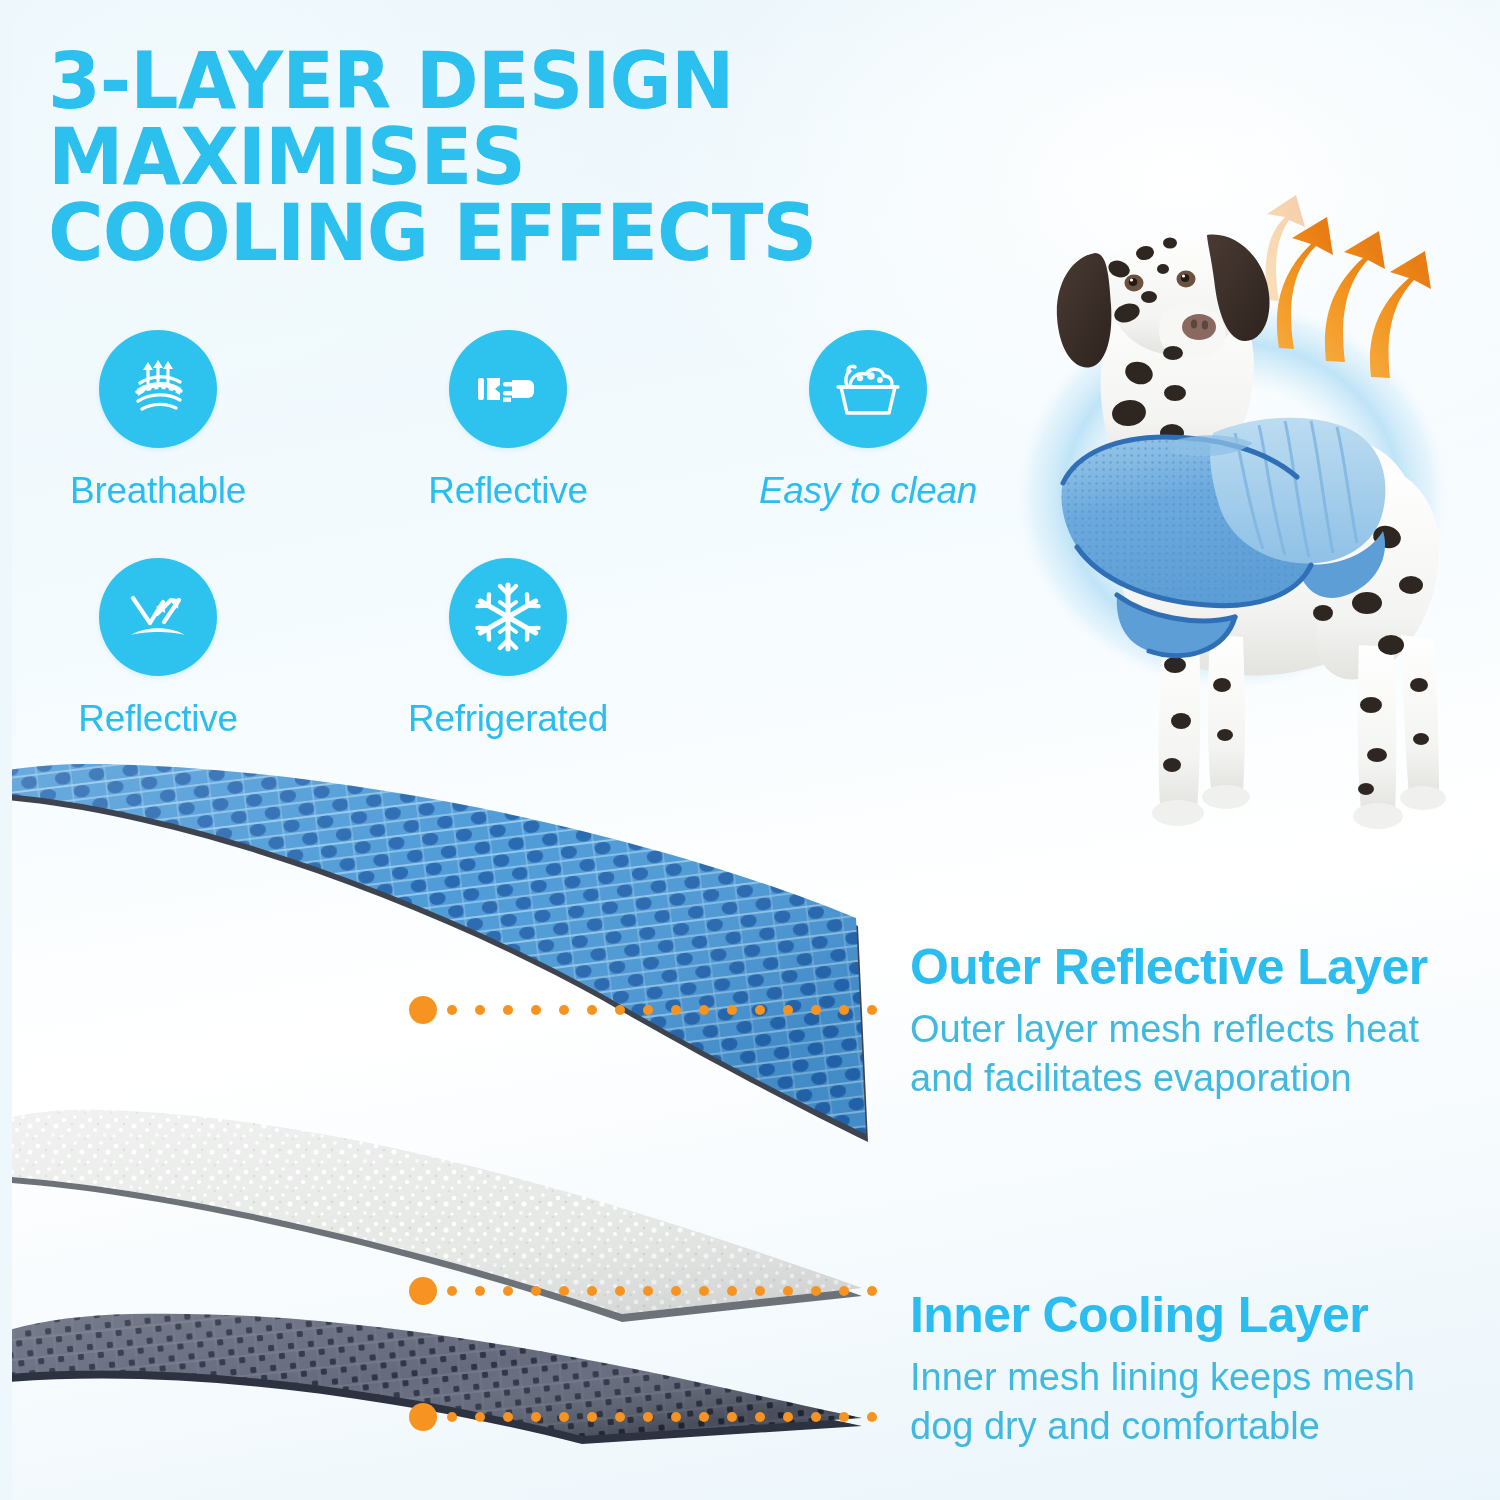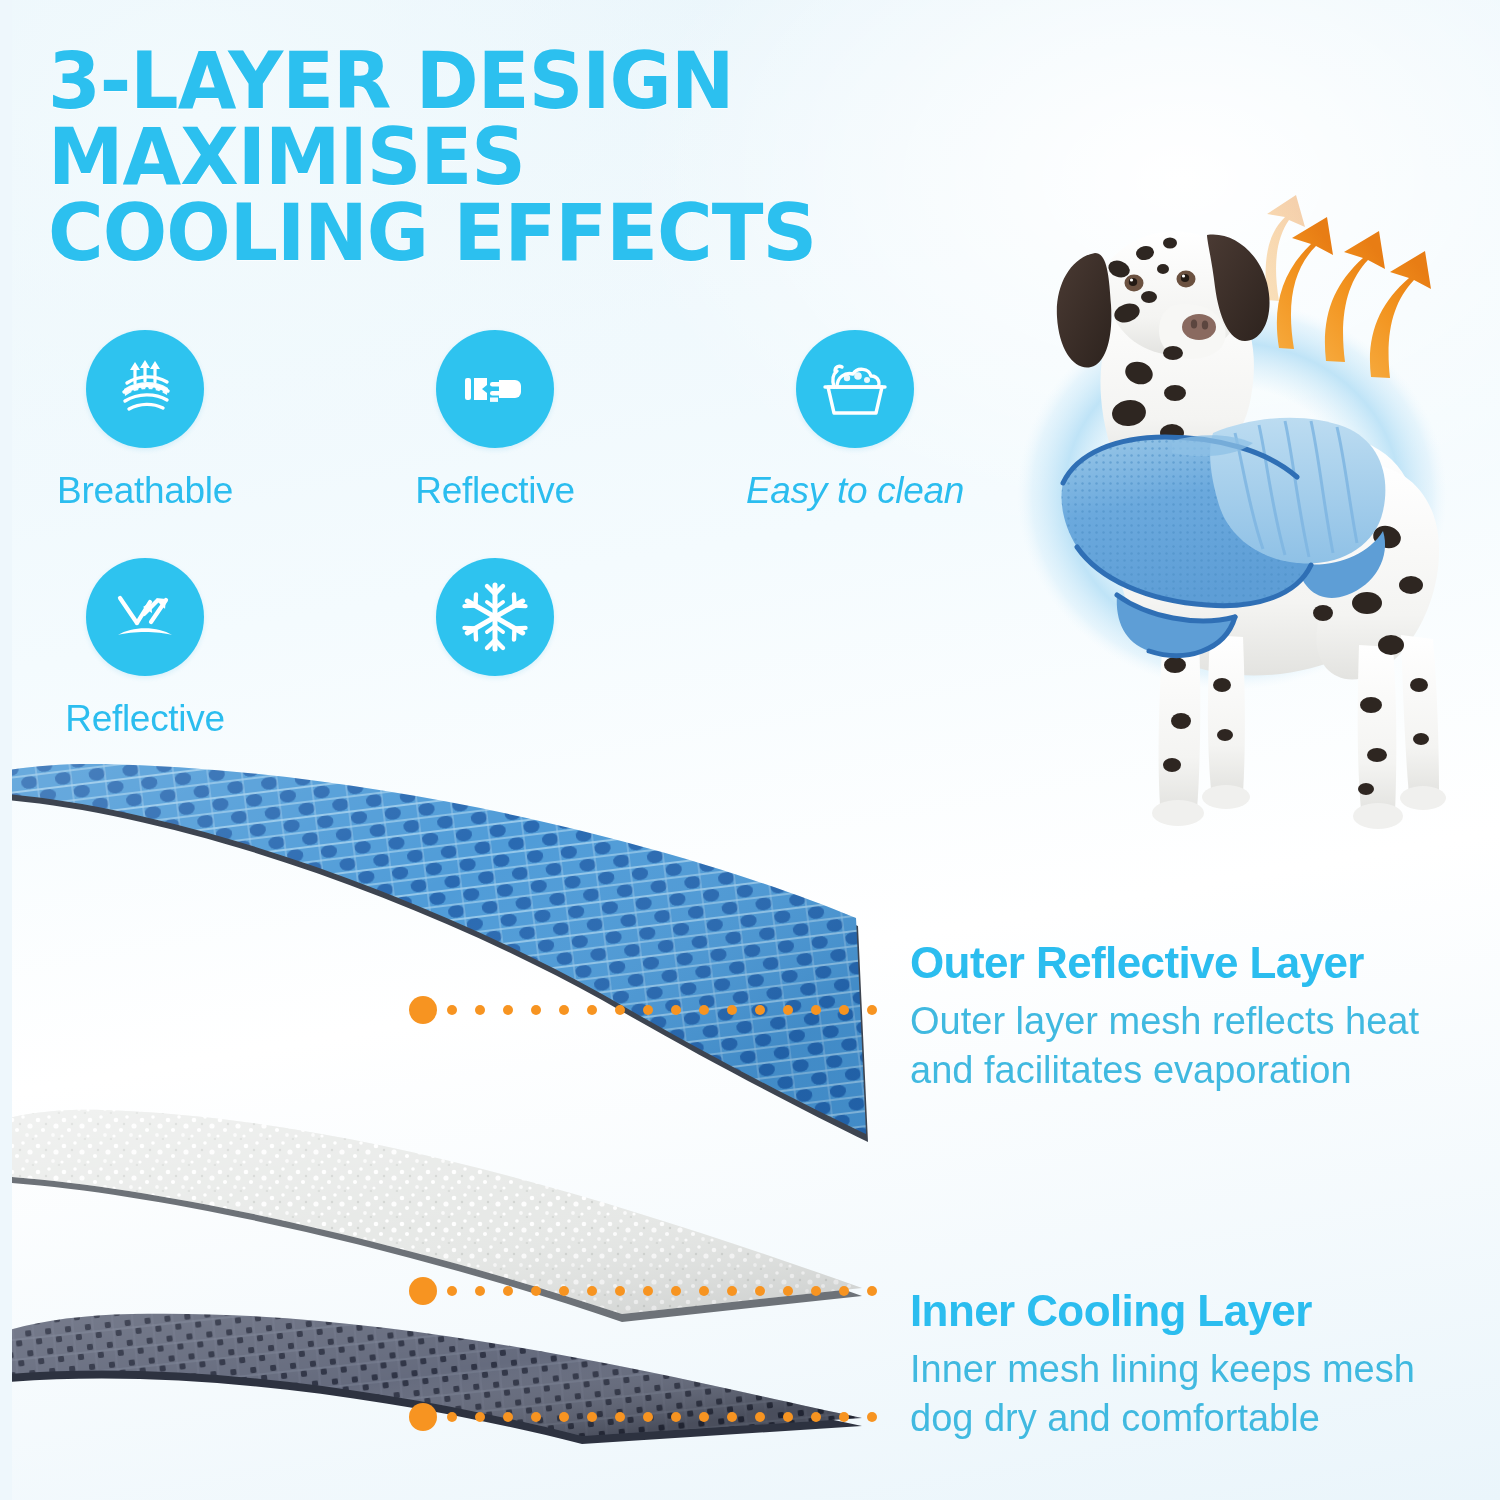--- a/index.html
+++ b/index.html
@@ -31,21 +31,21 @@
     letter-spacing:-1px;
     color:#2cc0ef;
     text-transform:uppercase;
     transform:scaleX(0.96);
     transform-origin:left top;
     text-shadow:0 1px 0 rgba(255,255,255,.7);
   }
   .headline .l2 { display:block; }
 
   
-  .features { position:absolute; left:3px; top:330px; width:1000px; }
+  .features { position:absolute; left:16px; top:330px; width:1000px; }
   .frow { position:relative; height:228px; }
   .feat { position:absolute; width:300px; text-align:center; }
   .feat .circle {
     width:118px; height:118px; border-radius:50%;
     background:#2ec3ef; margin:0 auto;
     display:flex; align-items:center; justify-content:center;
     box-shadow:0 2px 5px rgba(44,170,220,.14);
   }
   .feat .circle svg { display:block; }
   .feat .flabel {
@@ -61,21 +61,21 @@
   .dogwrap { position:absolute; left:955px; top:165px; width:545px; height:740px; }
   .dogwrap svg { position:absolute; left:0; top:0; }
 
   
   .stack { position:absolute; left:-30px; top:750px; width:920px; height:760px; }
   .stack svg { display:block; }
 
   
   .callout { position:absolute; }
   .callout .ctitle {
-    font-size:44px; font-weight:bold; color:#2bbdef;
+    font-size:50px; font-weight:bold; color:#2bbdef;
     letter-spacing:-0.6px; white-space:nowrap;
     font-family:"Liberation Sans", sans-serif;
   }
   .callout .cdesc {
     margin-top:9px;
     font-size:38px; line-height:1.30; color:#40b9e0;
     font-family:"Liberation Sans", sans-serif;
     max-width:520px;
   }
   #co1 { left:898px; top:938px; }
@@ -217,20 +217,21 @@
               </g>
               <g stroke-width="4">
                 <path d="M42 33 l-8 -6"></path>
                   <path d="M42 33 l8 -6"></path>
                 <path d="M42 51 l-8 6"></path>
                   <path d="M42 51 l8 6"></path>
               </g>
             </g>
           </svg>
         </div>
+        <div class="flabel">Refrigerated</div>
       </div>
 
     </div>
   </div>
 
   <div class="dogwrap">
     <svg width="545" height="740" viewBox="0 0 545 740" aria-hidden="true">
       <defs>
         <radialGradient id="aura" cx="50%" cy="50%" r="50%">
           <stop offset="55%" stop-color="#bfe4f7" stop-opacity="0"></stop>

